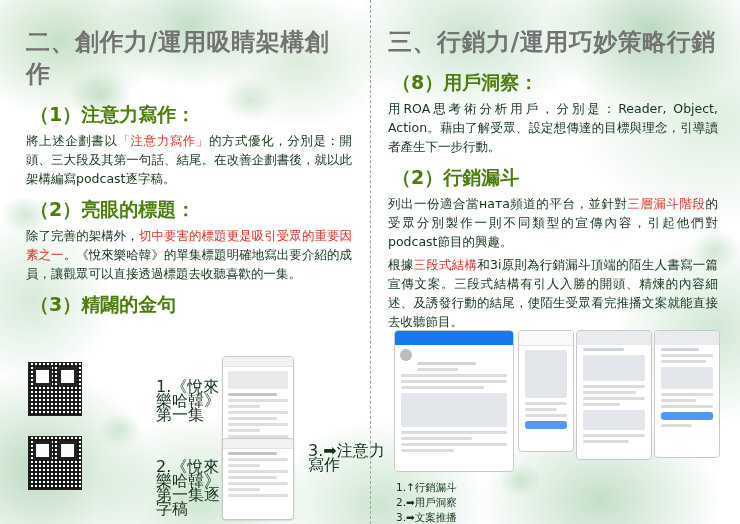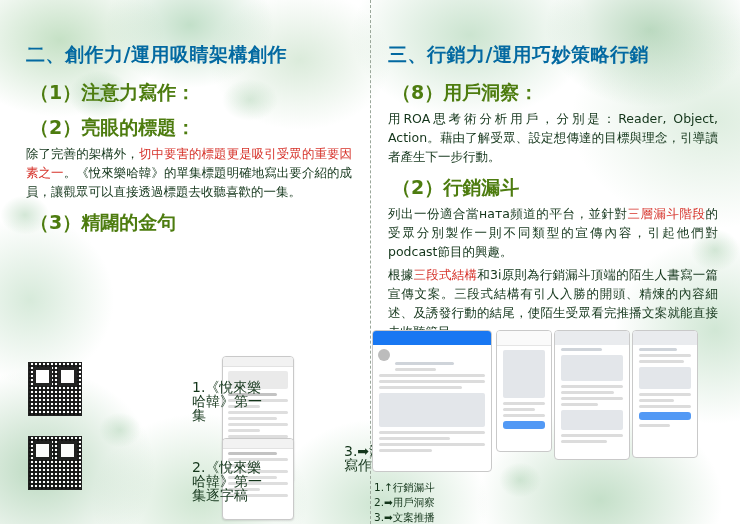--- a/index.html
+++ b/index.html
@@ -42,22 +42,22 @@
   .fold{
     position:absolute;left:370px;top:0;width:0;height:524px;
     border-left:1px dashed #9aa79a;z-index:3;
   }
   .page{position:relative;z-index:2;width:740px;height:524px;}
   .col{position:absolute;top:0;width:370px;height:524px;box-sizing:border-box;}
   .col.left{left:0;padding:26px 18px 0 26px;}
   .col.right{left:370px;padding:26px 22px 0 18px;}
 
   h1.title{
-    margin:16px 0 12px 0;
-    font-size:19px;font-weight:bold;color:#0369a1;
+    margin:0 0 12px 0;
+    font-size:24px;font-weight:bold;color:#737373;
     letter-spacing:.5px;
     font-family:"DejaVu Sans","Liberation Sans",sans-serif;
   }
   .sec-head{
     color:#4d7c0f;font-size:19px;font-weight:bold;margin:9px 0 3px 4px;
     font-family:"DejaVu Sans","Liberation Sans",sans-serif;
   }
   .para{
     color:#13351a;font-size:12.5px;line-height:19px;
     margin:0 0 4px 0;text-align:justify;
@@ -81,43 +81,42 @@
     content:"";position:absolute;left:4px;top:4px;width:13px;height:13px;
     border:3px solid #111;background:#fff;
   }
   .qr::before{
     content:"";position:absolute;right:4px;top:4px;width:13px;height:13px;
     border:3px solid #111;background:#fff;
   }
   .qr1{left:2px;top:10px;}
   .qr2{left:2px;top:84px;}
   .caption{
-    position:absolute;font-size:14px;color:#13351a;line-height:14px;width:78px;
-    font-family:"DejaVu Sans","Liberation Sans",sans-serif;
-    margin-left:36px;
+    position:absolute;font-size:16px;color:#13351a;line-height:14px;width:78px;
+    font-family:"DejaVu Sans","Liberation Sans",sans-serif;
   }
   .cap1{left:130px;top:28px;}
   .cap2{left:130px;top:108px;}
   .cap3{left:282px;top:92px;width:80px;}
 
   .phone{
     position:absolute;background:#ffffff;border:1px solid #c9c9c9;border-radius:4px;
     overflow:hidden;box-shadow:0 1px 2px rgba(0,0,0,.12);
   }
   .ph-bar{height:9px;background:#f2f2f2;border-bottom:1px solid #e2e2e2;}
   .ph-line{height:3px;margin:3px 5px;background:#dedede;border-radius:2px;}
   .ph-line.short{width:45%;}
   .ph-line.mid{width:70%;}
   .ph-line.dark{background:#c3c3c3;}
   .ph-block{margin:4px 5px;height:18px;background:#eaeaea;border-radius:2px;}
 
   .left-ph1{left:196px;top:4px;width:70px;height:124px;}
   .left-ph2{left:196px;top:86px;width:70px;height:80px;}
 
-  .figs-right{position:absolute;left:356px;top:330px;width:352px;height:190px;text-align:center;}
+  .figs-right{position:absolute;left:378px;top:330px;width:352px;height:190px;text-align:center;}
   .rp{position:absolute;background:#fff;border:1px solid #c9c9c9;border-radius:4px;overflow:hidden;}
   .rp1{left:16px;top:0px;width:118px;height:140px;}
   .rp2{left:140px;top:0px;width:54px;height:120px;}
   .rp3{left:198px;top:0px;width:74px;height:128px;}
   .rp4{left:276px;top:0px;width:64px;height:126px;}
   .rp-head{height:14px;background:#1877f2;}
   .rp-head.grey{background:#e9ebee;}
   .rp-head.white{background:#fafafa;border-bottom:1px solid #e5e5e5;}
   .rp-avatar{width:12px;height:12px;border-radius:50%;background:#bcbcbc;position:absolute;left:5px;top:18px;}
   .rp-line{height:3px;margin:3px 6px;background:#dcdcdc;border-radius:2px;}
@@ -136,20 +135,21 @@
 <div class="bg"></div>
 <div class="bg2"></div>
 <div class="fold"></div>
 
 <div class="page">
 
   <div class="col left">
     <h1 class="title">二、創作力/運用吸睛架構創作</h1>
 
     <div class="sec-head">（1）注意力寫作：</div>
+    <p class="para"><span>將上述企劃書以</span><span class="hl">「注意力寫作」</span><span>的方式優化，分別是：開頭、三大段及其第一句話、結尾。在改善企劃書後，就以此架構編寫podcast逐字稿。</span></p>
 
     <div class="sec-head">（2）亮眼的標題：</div>
     <p class="para"><span>除了完善的架構外，</span><span class="hl">切中要害的標題更是吸引受眾的重要因素之一</span><span>。《悅來樂哈韓》的單集標題明確地寫出要介紹的成員，讓觀眾可以直接透過標題去收聽喜歡的一集。</span></p>
 
     <div class="sec-head">（3）精闢的金句</div>
   </div>
 
   <div class="figs-left">
     <div class="qr qr1"></div>
     <div class="qr qr2"></div>

